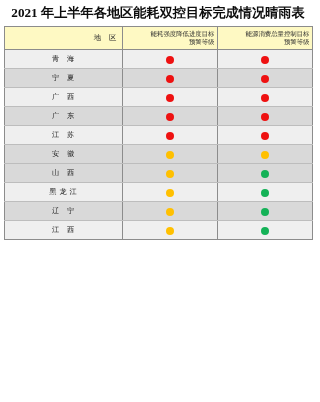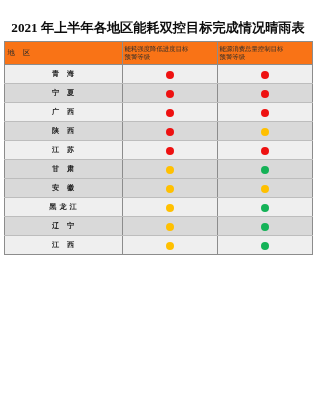--- a/index.html
+++ b/index.html
@@ -21,65 +21,64 @@
     background: #ffffff;
     box-sizing: border-box;
   }
   .title {
     text-align: center;
     font-family: "Liberation Serif", "DejaVu Serif", serif;
     font-weight: bold;
     font-size: 13.2px;
     letter-spacing: 0px;
     color: #0d0d0d;
-    padding: 20px 0 6px 0;
+    padding: 5px 0 6px 0;
     line-height: 15px;
     white-space: nowrap;
   }
   table.grid {
     border-collapse: collapse;
     width: 308px;
     margin: 0 auto;
     table-layout: fixed;
   }
   table.grid col.c-region { width: 118px; }
   table.grid col.c-col1   { width: 95px; }
   table.grid col.c-col2   { width: 95px; }
 
   thead th {
-    background: #f97316;
+    background: #fef9c3;
     border-top: 1px solid #8c8c8c;
     border-bottom: 1px solid #8c8c8c;
     border-left: 1px solid #8c8c8c;
     border-right: 1px solid #8c8c8c;
     font-weight: normal;
     font-size: 6.4px;
     line-height: 8px;
     color: #2b2b2b;
     padding: 3px 2px;
     vertical-align: middle;
-    text-align: left;
+    text-align: right;
   }
   thead th.region-head {
     font-size: 7.4px;
     letter-spacing: 3px;
     padding-left: 3px;
   }
   .hl1 { display: block; }
   .hl2 { display: block; }
 
   tbody td {
     border-left: 1px solid #8c8c8c;
     border-right: 1px solid #8c8c8c;
     border-bottom: 1px solid #bdbdbd;
     height: 12.1px;
     padding: 0;
     text-align: center;
     vertical-align: middle;
-    font-weight: bold;
   }
   tbody tr:last-child td { border-bottom: 1px solid #8c8c8c; }
 
   tbody tr.odd  td { background: #efefef; }
   tbody tr.even td { background: #d9d9d9; }
 
   td.region {
     font-size: 7.2px;
     letter-spacing: 3px;
     padding-left: 3px;
@@ -137,38 +136,38 @@
           <td class="region">宁  夏</td>
           <td class="dotcell"><span class="dot dot-red"></span></td>
           <td class="dotcell"><span class="dot dot-red"></span></td>
         </tr>
         <tr class="odd">
           <td class="region">广  西</td>
           <td class="dotcell"><span class="dot dot-red"></span></td>
           <td class="dotcell"><span class="dot dot-red"></span></td>
         </tr>
         <tr class="even">
-          <td class="region">陕  西</td>
+          <td class="region">广  东</td>
           <td class="dotcell"><span class="dot dot-red"></span></td>
-          <td class="dotcell"><span class="dot dot-yellow"></span></td>
+          <td class="dotcell"><span class="dot dot-red"></span></td>
         </tr>
         <tr class="odd">
           <td class="region">江  苏</td>
           <td class="dotcell"><span class="dot dot-red"></span></td>
           <td class="dotcell"><span class="dot dot-red"></span></td>
         </tr>
         <tr class="even">
-          <td class="region">甘  肃</td>
-          <td class="dotcell"><span class="dot dot-yellow"></span></td>
-          <td class="dotcell"><span class="dot dot-green"></span></td>
-        </tr>
-        <tr class="even">
           <td class="region">安  徽</td>
           <td class="dotcell"><span class="dot dot-yellow"></span></td>
           <td class="dotcell"><span class="dot dot-yellow"></span></td>
+        </tr>
+        <tr class="even">
+          <td class="region">山  西</td>
+          <td class="dotcell"><span class="dot dot-yellow"></span></td>
+          <td class="dotcell"><span class="dot dot-green"></span></td>
         </tr>
         <tr class="odd">
           <td class="region">黑龙江</td>
           <td class="dotcell"><span class="dot dot-yellow"></span></td>
           <td class="dotcell"><span class="dot dot-green"></span></td>
         </tr>
         <tr class="even">
           <td class="region">辽  宁</td>
           <td class="dotcell"><span class="dot dot-yellow"></span></td>
           <td class="dotcell"><span class="dot dot-green"></span></td>

